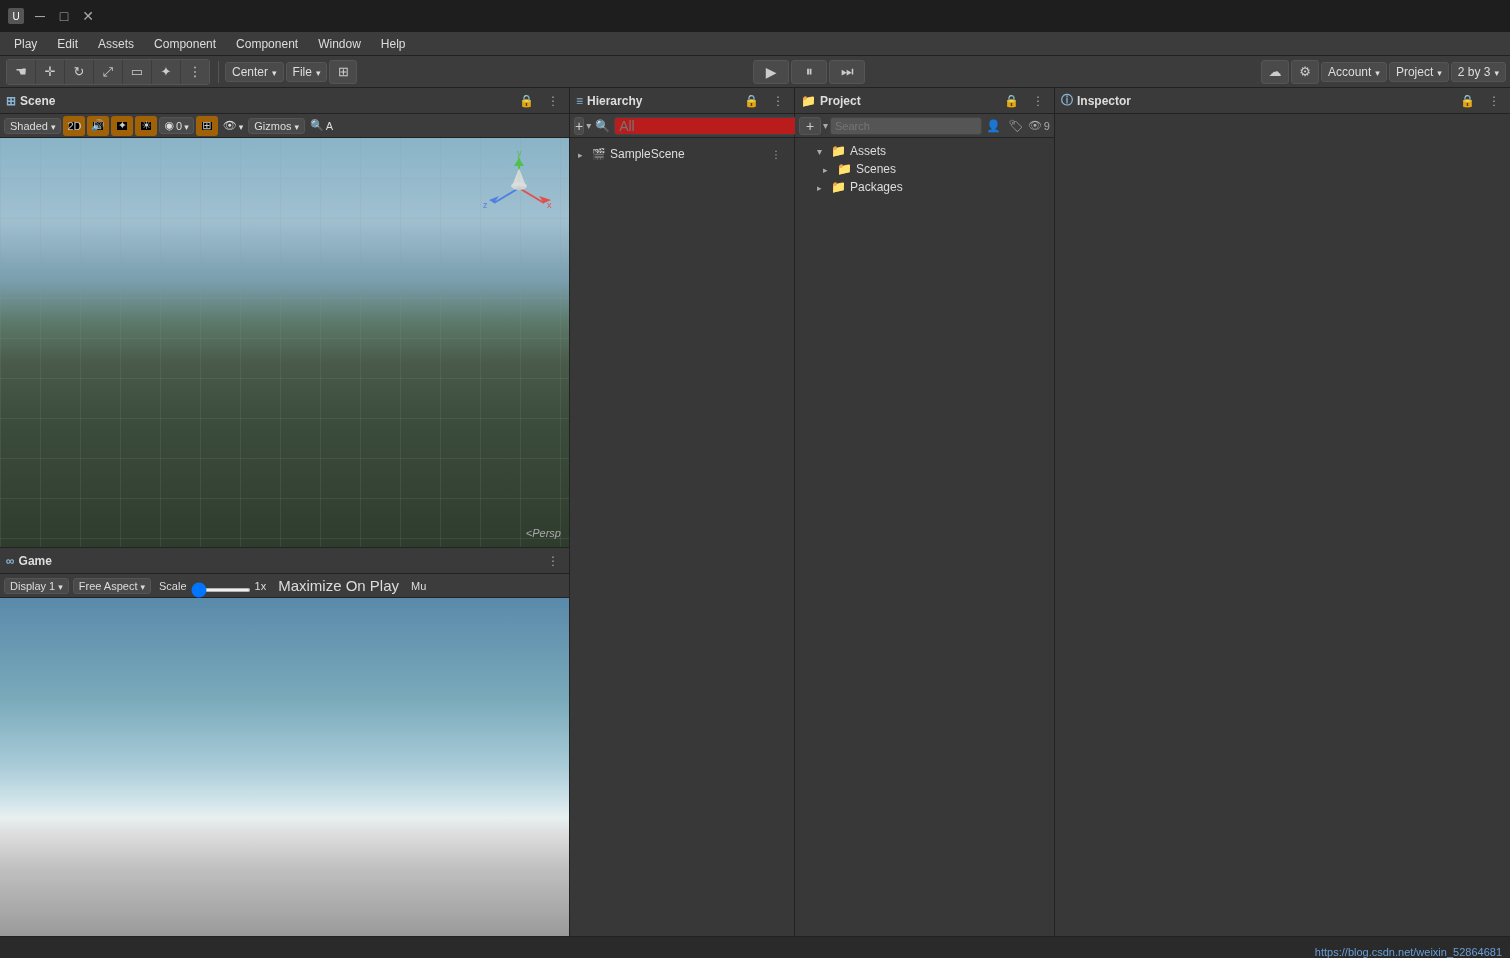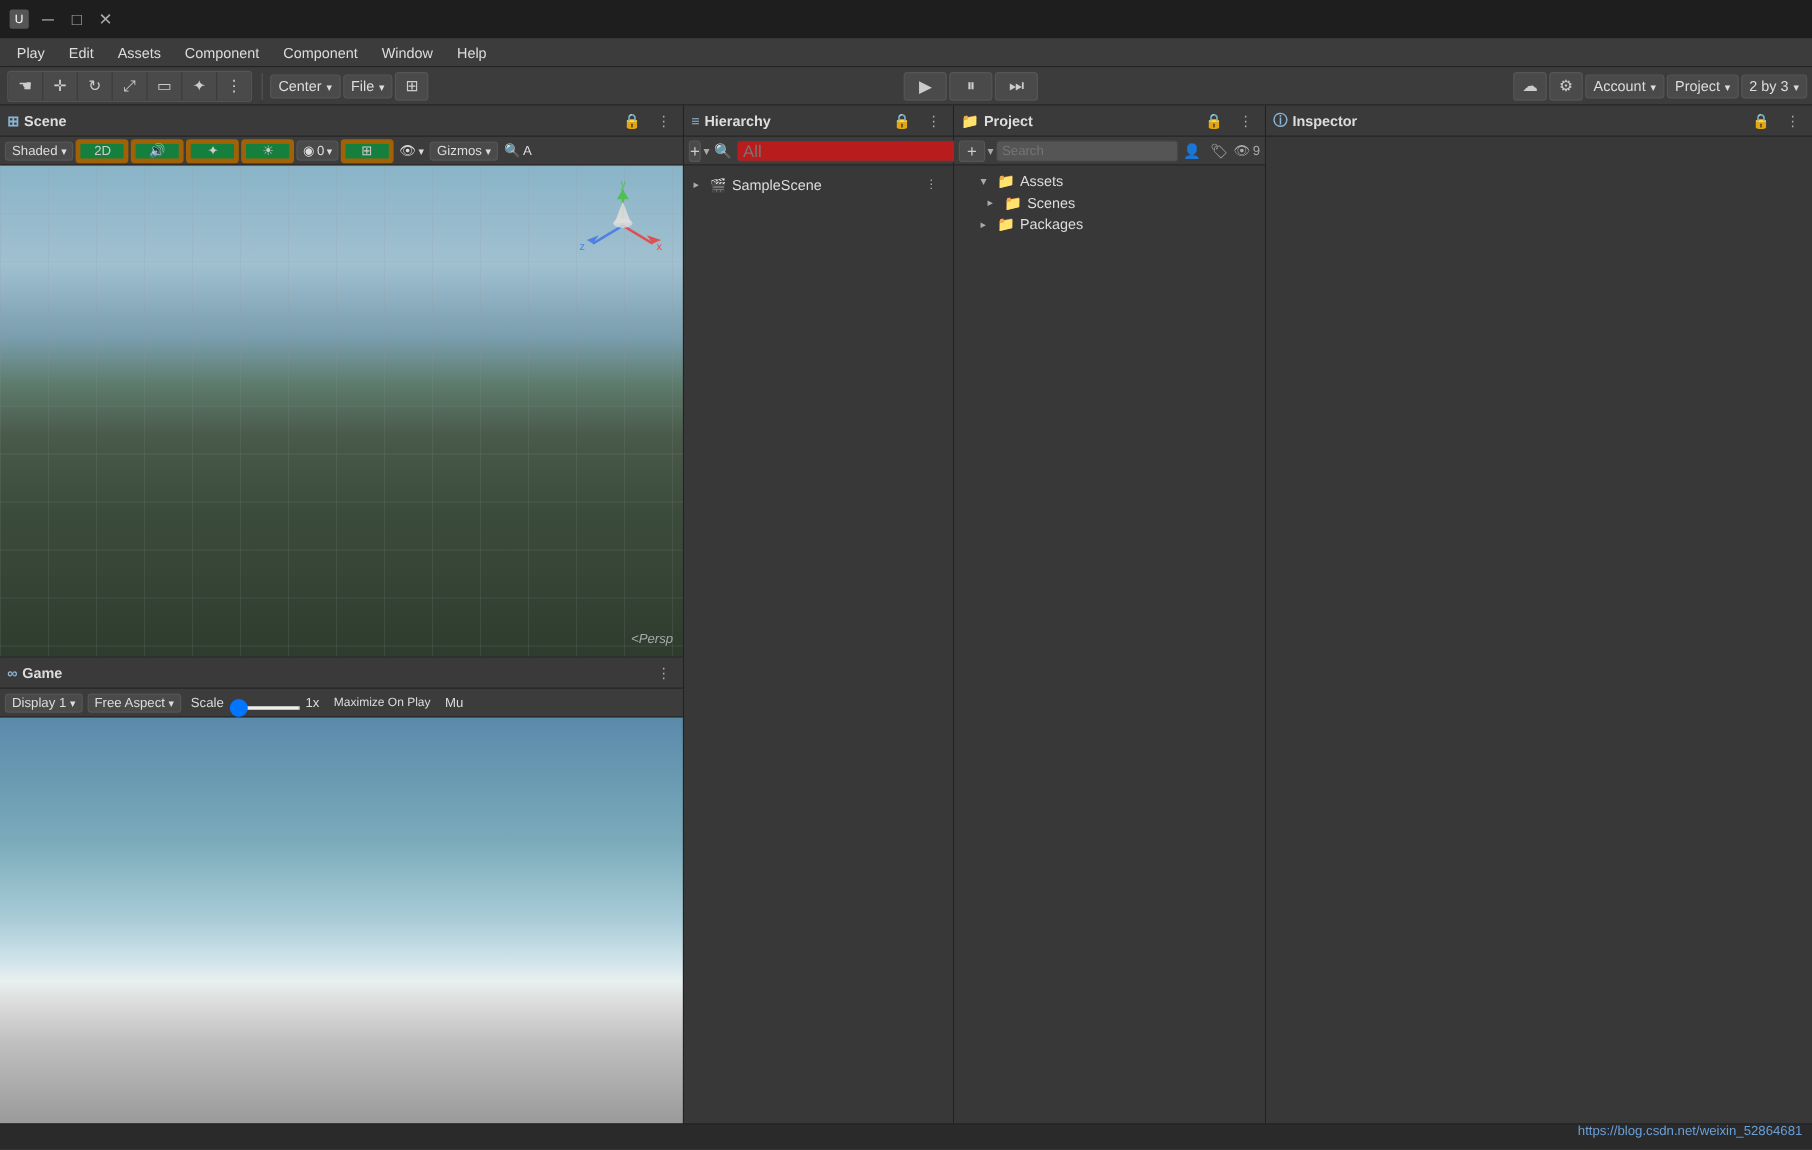--- a/index.html
+++ b/index.html
@@ -188,23 +188,23 @@
       background: #4a4a4a;
       border: 1px solid #555;
       border-radius: 3px;
       padding: 1px 5px;
       cursor: pointer;
       color: #ddd;
       font-size: 11px;
       gap: 3px;
     }
     .scene-tb-btn {
-      width: 44px; height: 20px;
-      background: #15803d;
-      border: 4px solid #a16207;
+      width: 22px; height: 20px;
+      background: #000000;
+      border: 6px solid #a16207;
       border-radius: 3px;
       cursor: pointer;
       display: flex; align-items: center; justify-content: center;
       color: #ccc;
       font-size: 11px;
     }
 
     
     #scene-viewport {
       flex: 1;
@@ -372,21 +372,21 @@
       flex: 1;
       background: #383838;
     }
 
     
     #status-bar {
       height: 22px;
       background: #2a2a2a;
       border-top: 1px solid #222;
       display: flex;
-      align-items: flex-start;
+      align-items: flex-end;
       padding: 0 8px;
       font-size: 11px;
       color: #888;
     }
     #status-bar .status-spacer { flex: 1; }
     #status-bar .status-url {
       color: #6a9fd8;
       font-size: 11px;
     }
 
@@ -548,21 +548,21 @@
         </div>
         <div class="game-tb-dropdown">
           <span>Free Aspect</span>
           <span class="chevron"></span>
         </div>
         <div style="display:flex;align-items:flex-end;gap:4px;font-size:11px;color:#ddd;padding:0 4px;">
           <span>Scale</span>
           <input type="range" min="1" max="4" value="1" style="width: 60px; height: 4px;">
           <span>1x</span>
         </div>
-        <div style="display:flex;align-items:flex-end;gap:4px;font-size:10px;color:#ddd;padding:0 4px;cursor:pointer;">
+        <div style="display:flex;align-items:flex-end;gap:4px;font-size:15px;color:#ddd;padding:0 4px;cursor:pointer;">
           <span>Maximize On Play</span>
         </div>
         <div style="font-size:11px;color:#ddd;padding:0 4px;cursor:pointer;">
           <span>Mu</span>
         </div>
       </div>
       <div id="game-viewport"></div>
     </div>
   </div>
 

